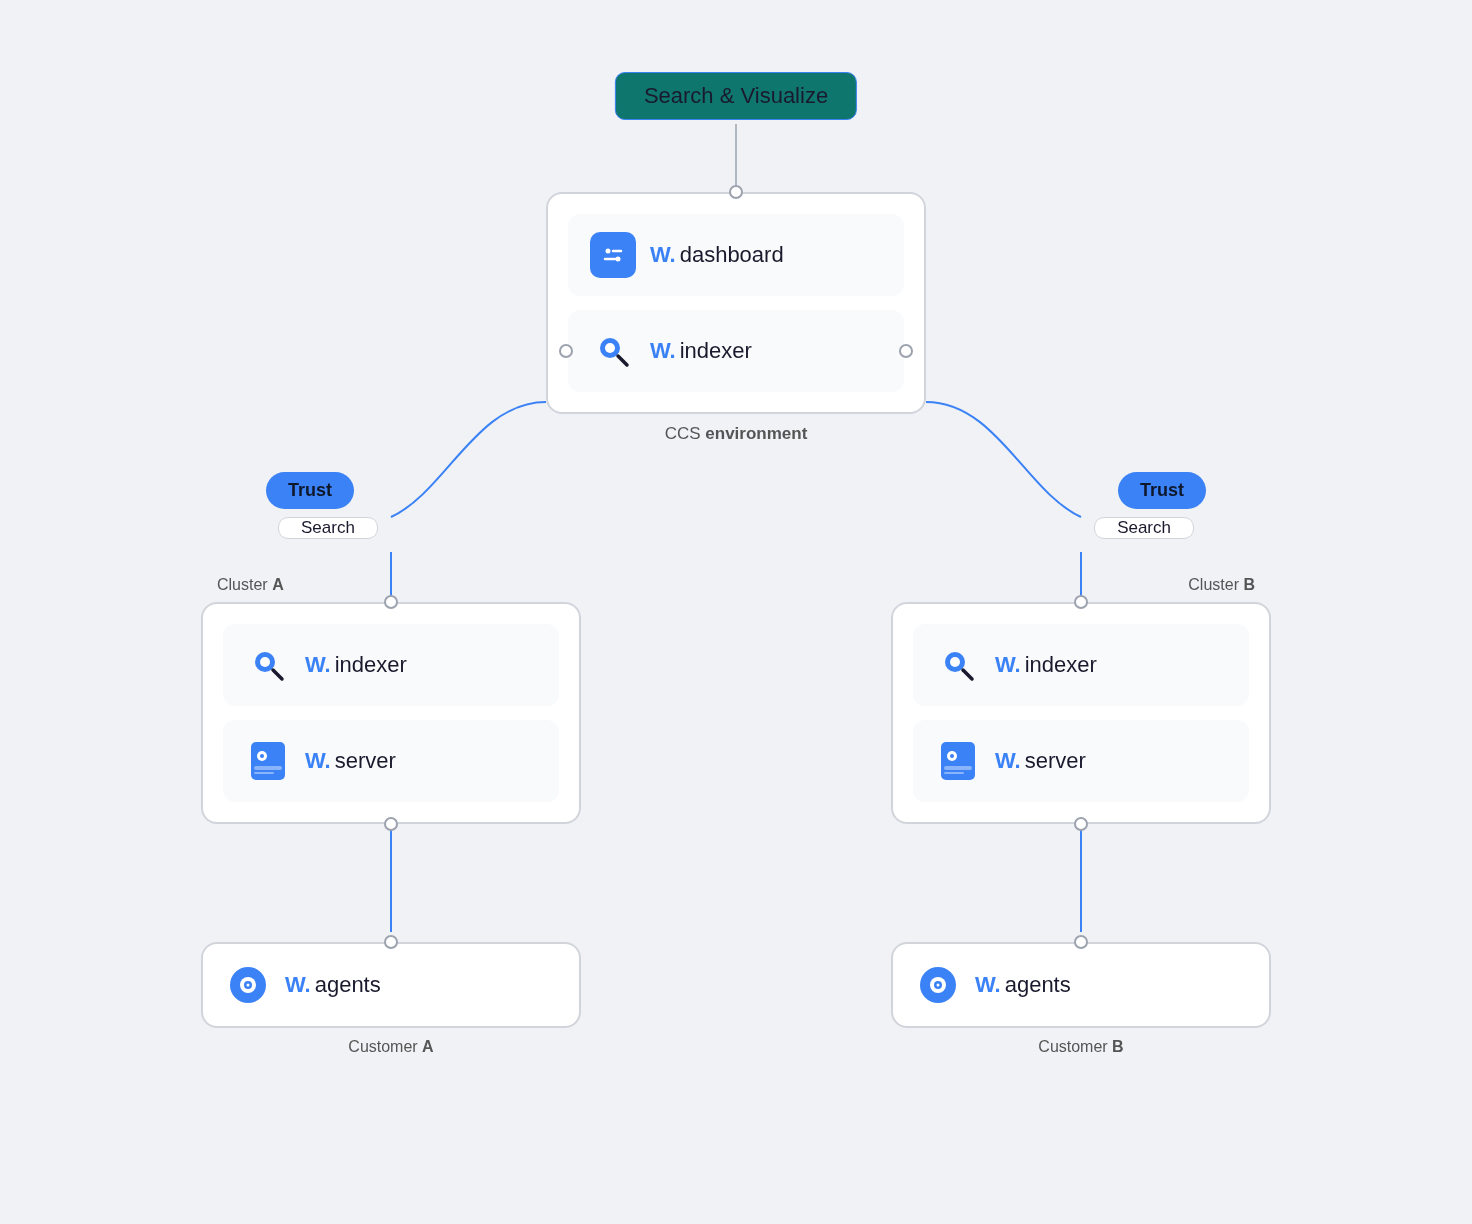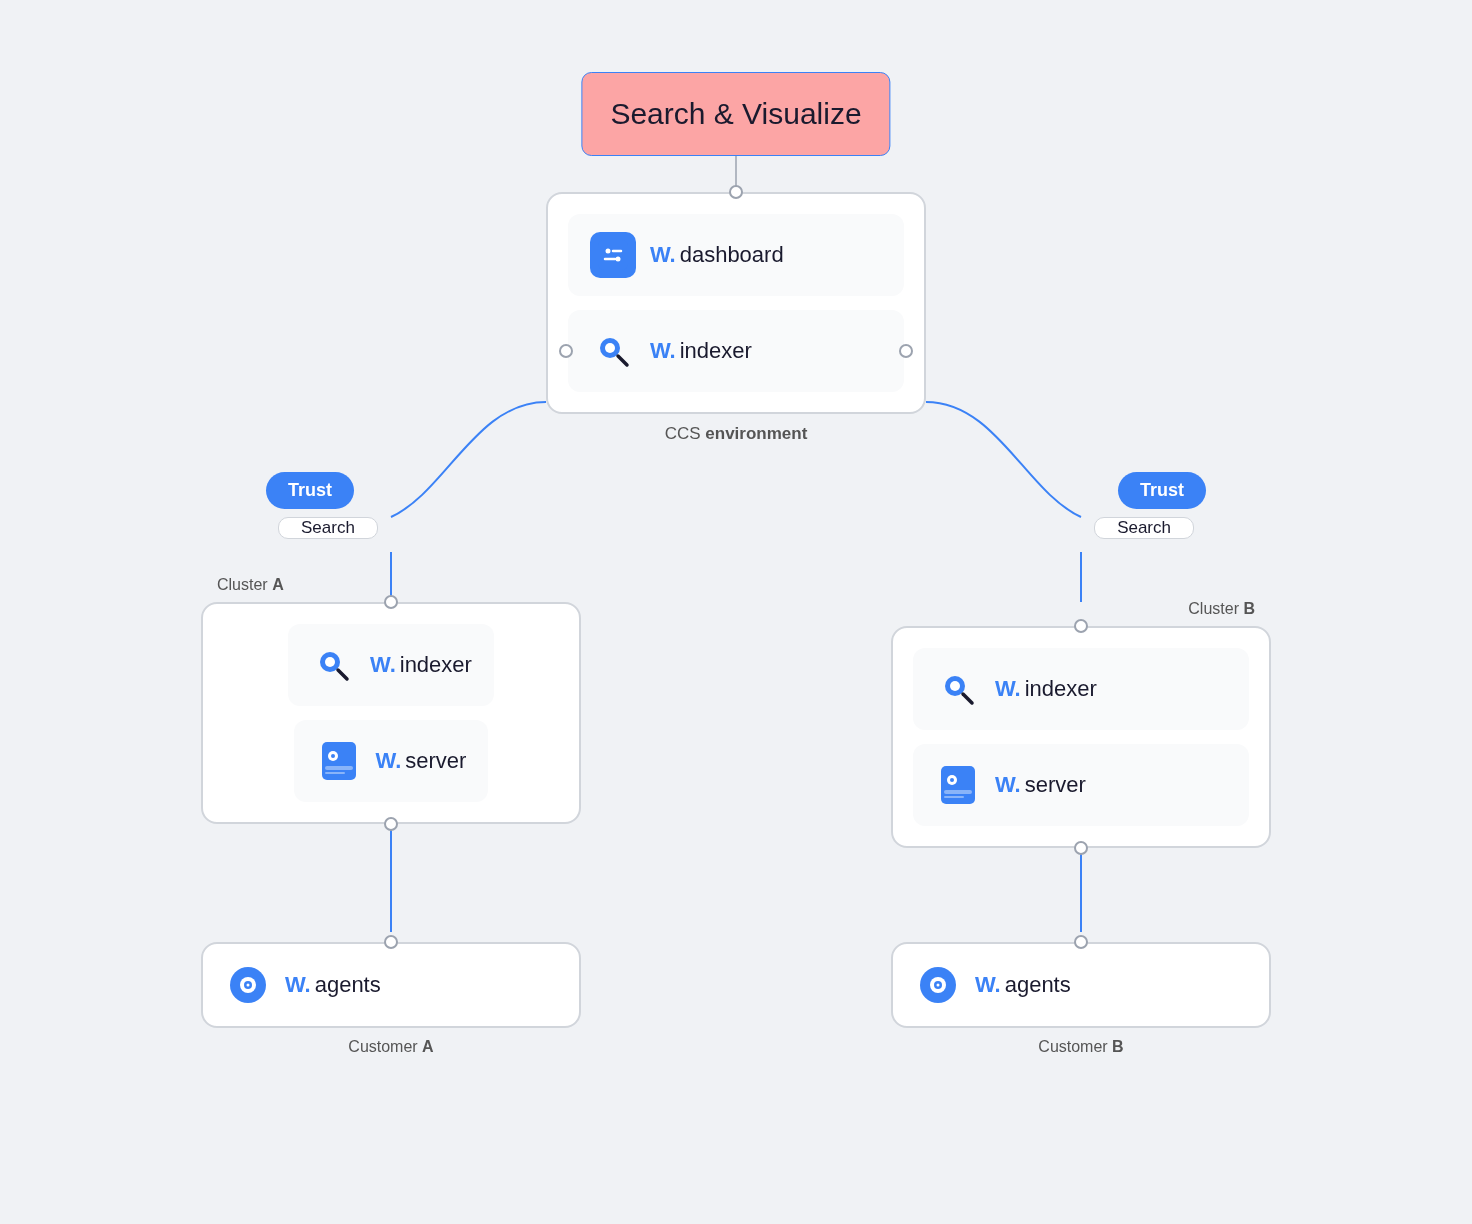--- a/index.html
+++ b/index.html
@@ -28,25 +28,25 @@
       overflow: visible;
       pointer-events: none;
     }
 
     
     .top-label {
       position: absolute;
       top: 10px;
       left: 50%;
       transform: translateX(-50%);
-      background: #fca5a5;
+      background: #0f766e;
       border: 1.5px solid #3b82f6;
       border-radius: 10px;
-      padding: 24px 28px;
-      font-size: 30px;
+      padding: 10px 28px;
+      font-size: 22px;
       white-space: nowrap;
       color: #1a1a2e;
     }
 
     
     .ccs-box {
       position: absolute;
       top: 130px;
       left: 50%;
       transform: translateX(-50%);
@@ -112,22 +112,22 @@
       position: absolute;
       width: 380px;
       background: white;
       border: 2px solid #d1d5db;
       border-radius: 16px;
       padding: 20px;
       display: flex;
       flex-direction: column;
       gap: 14px;
     }
-    .cluster-box.left { left: 65px; top: 540px; align-items: center; }
-    .cluster-box.right { right: 65px; top: 564px; margin-left: 9px; }
+    .cluster-box.left { left: 65px; top: 540px; }
+    .cluster-box.right { right: 65px; top: 540px; margin-left: 9px; }
 
     .cluster-label {
       position: absolute;
       top: -28px;
       left: 14px;
       font-size: 16px;
       color: #555;
     }
     .cluster-label strong { font-weight: 700; }
 
@@ -154,21 +154,21 @@
       font-size: 16px;
       color: #555;
       white-space: nowrap;
     }
     .customer-label strong { font-weight: 700; }
 
     
     .trust-badge {
       position: absolute;
       background: #3b82f6;
-      color: #ffffff;
+      color: #0f172a;
       border-radius: 20px;
       padding: 8px 22px;
       font-size: 18px;
       font-weight: 600;
     }
     .trust-badge.left { left: 130px; top: 410px; }
     .trust-badge.right { right: 130px; top: 410px; }
 
     
     .search-badge {

